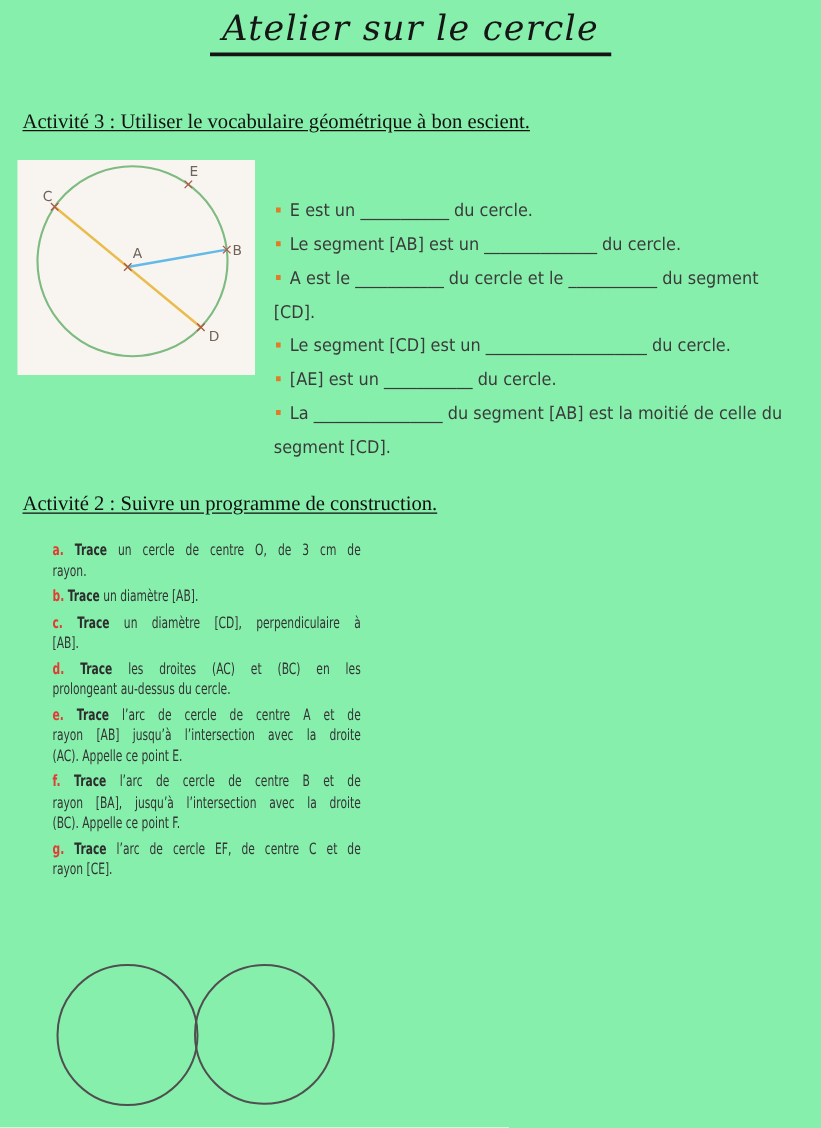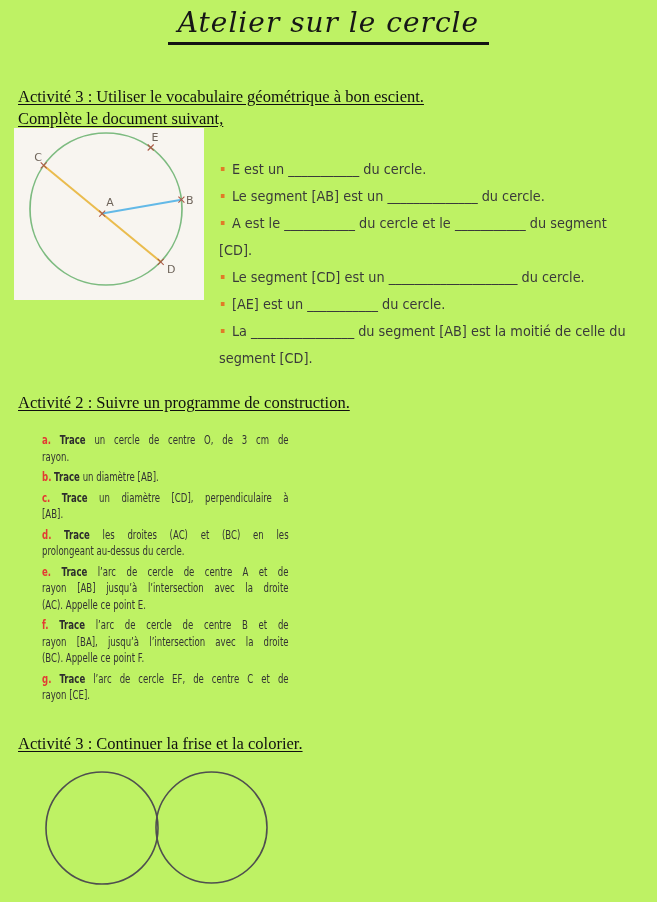--- a/index.html
+++ b/index.html
@@ -1,16 +1,16 @@
 <!DOCTYPE html>
 <html><head>
 <meta charset="utf-8">
 <style>
   html,body{margin:0;padding:0;background:#ffffff;}
-  .page{position:relative;width:657px;height:902px;background:#bef264;overflow:hidden;
+  .page{position:relative;width:657px;height:902px;background:#86efac;overflow:hidden;
         font-family:"DejaVu Sans",sans-serif;}
 
   
   .title-wrap{position:absolute;top:6px;left:0;right:0;text-align:center;}
   .title{display:inline-block;font-family:"DejaVu Serif",serif;font-style:italic;
          font-size:28px;letter-spacing:1px;color:#161616;
          border-bottom:3px solid #141414;padding:0 10px 3px 10px;}
 
   
   .heading{position:absolute;left:18px;font-family:"Liberation Serif",serif;
@@ -48,21 +48,20 @@
 </head>
 <body>
 
 <div class="page">
 
   <div class="title-wrap">
     <span class="title">Atelier sur le cercle</span>
   </div>
 
   <div class="heading h1a">Activité 3 : Utiliser le vocabulaire géométrique à bon escient.</div>
-  <div class="heading h1b">Complète le document suivant,</div>
 
   <div class="diagram">
     <svg width="190" height="172" viewBox="0 0 190 172">
       <circle cx="92" cy="81" r="76" fill="none" stroke="#7dbb80" stroke-width="1.7"></circle>
       <line x1="29.7" y1="37.4" x2="146.7" y2="133.8" stroke="#eabc4e" stroke-width="2"></line>
       <line x1="88.2" y1="85.6" x2="167.4" y2="71.7" stroke="#63b9e7" stroke-width="2"></line>
       <g stroke="#ac5b47" stroke-width="1.1">
         <path d="M26.7 34.4 l6 6 M32.7 34.4 l-6 6"></path>
         <path d="M133.7 16.5 l6 6 M139.7 16.5 l-6 6"></path>
         <path d="M164.4 68.7 l6 6 M170.4 68.7 l-6 6"></path>
@@ -115,20 +114,19 @@
       <div class="l jl"><span class="step-letter">f.</span> <span class="step-verb">Trace</span> <span>l’arc de cercle de centre B et de</span></div>
       <div class="l jl">rayon [BA], jusqu’à l’intersection avec la droite</div>
       <div class="l">(BC). Appelle ce point F.</div>
     </div>
     <div class="step">
       <div class="l jl"><span class="step-letter">g.</span> <span class="step-verb">Trace</span> <span>l’arc de cercle EF, de centre C et de</span></div>
       <div class="l">rayon [CE].</div>
     </div>
   </div>
 
-  <div class="heading h3">Activité 3 : Continuer la frise et la colorier.</div>
 
   <svg class="frieze" width="240" height="125" viewBox="0 0 240 125">
     <circle cx="62" cy="63" r="56" fill="none" stroke="#4f4f4f" stroke-width="1.6"></circle>
     <circle cx="171.5" cy="62.5" r="55.5" fill="none" stroke="#4f4f4f" stroke-width="1.6"></circle>
   </svg>
 
 </div>
 
 </body></html>

